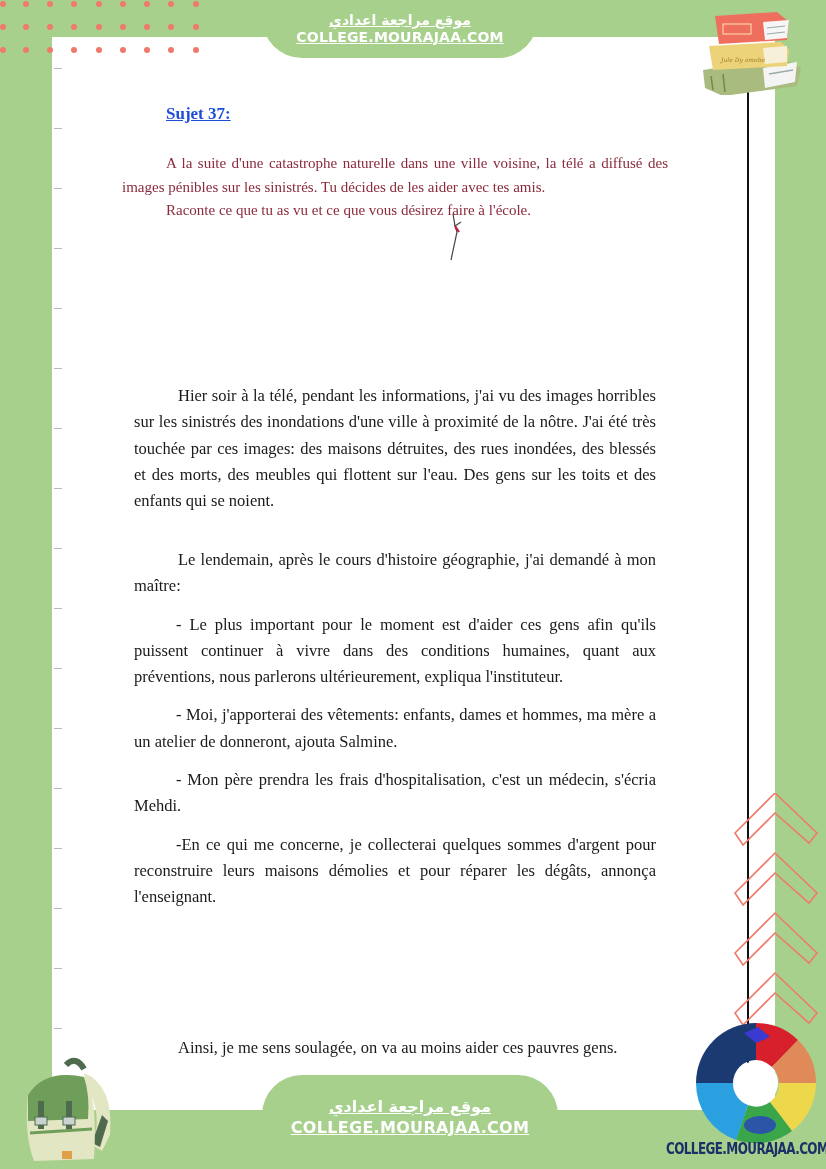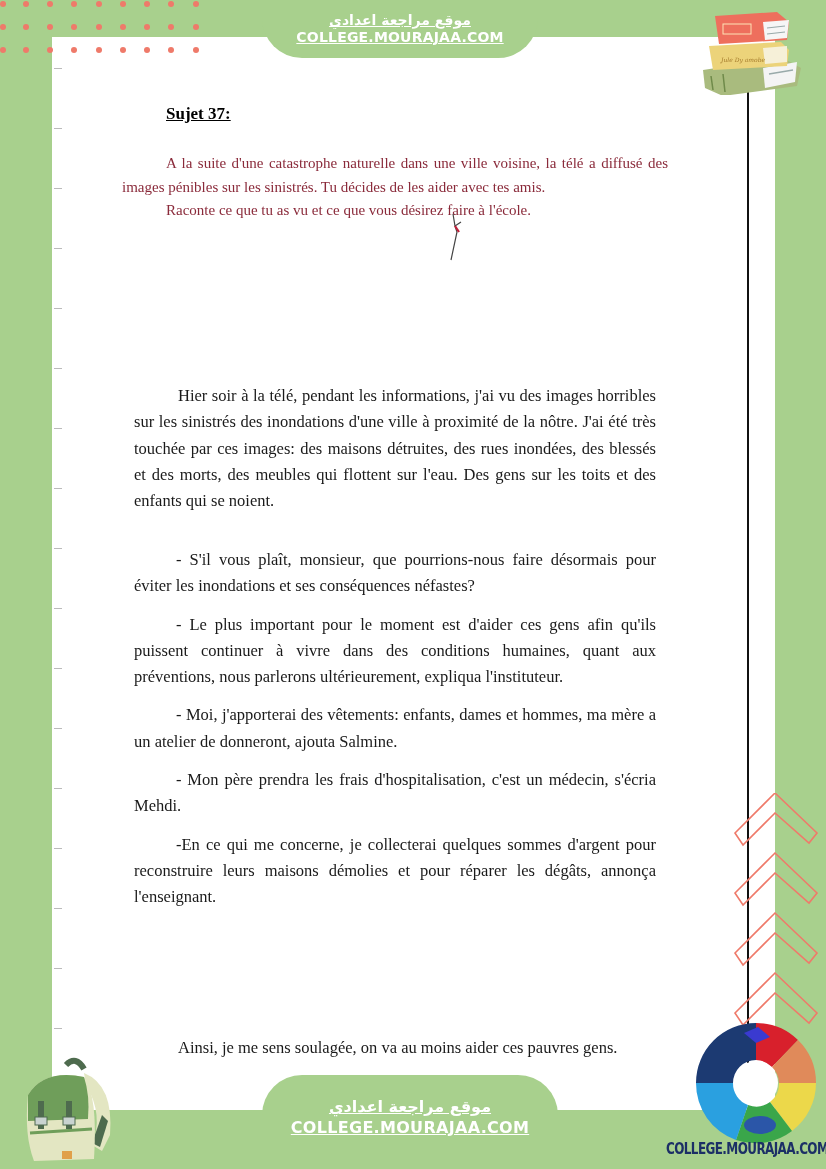--- a/index.html
+++ b/index.html
@@ -9,21 +9,21 @@
   .page { position:absolute; left:52px; top:37px; width:723px; height:1073px; background:#ffffff; }
   .left-marks { position:absolute; left:52px; top:60px; width:12px; height:1000px; }
   .left-marks span { position:absolute; left:2px; width:8px; height:1px; background:#bbb; }
   .tab-top { position:absolute; left:262px; top:0; width:276px; height:58px; background:#a8d08d; border-radius:0 0 40px 40px; text-align:center; color:#fff; }
   .tab-top .ar { font-family:"DejaVu Sans", sans-serif; font-size:14px; font-weight:bold; line-height:16px; padding-top:12px; text-decoration:underline; }
   .tab-top .url { font-family:"DejaVu Sans", sans-serif; font-size:14px; font-weight:bold; text-decoration:underline; line-height:18px; letter-spacing:0.2px; }
   .tab-bottom { position:absolute; left:262px; top:1075px; width:296px; height:94px; background:#a8d08d; border-radius:40px 40px 0 0; text-align:center; color:#fff; }
   .tab-bottom .ar { font-family:"DejaVu Sans", sans-serif; font-size:16px; font-weight:bold; padding-top:22px; line-height:20px; text-decoration:underline; }
   .tab-bottom .url { font-family:"DejaVu Sans", sans-serif; font-size:16px; font-weight:bold; text-decoration:underline; line-height:22px; letter-spacing:0.3px; }
   .vline { position:absolute; left:747px; top:92px; width:1.5px; height:1000px; background:#111; }
-  .title { position:absolute; left:166px; top:104px; font-size:17px; font-weight:bold; color:#000000; text-decoration:underline; }
+  .title { position:absolute; left:166px; top:104px; font-size:17px; font-weight:bold; color:#1d4ed8; text-decoration:underline; }
   .prompt { position:absolute; left:122px; top:152px; width:546px; font-size:15px; font-weight:normal; color:#8a2a3a; line-height:23.6px; text-align:justify; }
   .prompt p { margin:0; text-indent:44px; }
   .essay { position:absolute; left:122px; width:546px; font-size:16.5px; color:#1a1a1a; line-height:26.3px; text-align:justify; }
   .essay p { margin:12px; }
   .ind { text-indent:44px; }
   .dlg { text-indent:42px; }
   .chevrons { position:absolute; left:733px; top:793px; width:90px; height:240px; }
   .books { position:absolute; left:693px; top:10px; width:112px; height:85px; }
   .backpack { position:absolute; left:14px; top:1055px; width:100px; height:110px; }
   .logo { position:absolute; left:695px; top:1022px; width:122px; height:122px; }
@@ -119,21 +119,21 @@
 <svg class="annot" viewBox="0 0 20 60">
   <path d="M6 2 L8 14 L14 10 M8 14 L10 20 L4 48" stroke="#444" stroke-width="1.2" fill="none"></path>
   <path d="M8 14 L12 20" stroke="#c0203a" stroke-width="2.2"></path>
 </svg>
 
 <div class="essay" style="top:371px;">
   <p class="ind">Hier soir à la télé, pendant les informations, j'ai vu des images horribles sur les sinistrés des inondations d'une ville à proximité de la nôtre. J'ai été très touchée par ces images: des maisons détruites, des rues inondées, des blessés et des morts, des meubles qui flottent sur l'eau. Des gens sur les toits et des enfants qui se noient.</p>
 </div>
 
 <div class="essay" style="top:535px;">
-  <p class="dlg">-   S'il vous plaît, monsieur, que pourrions-nous faire désormais pour éviter les inondations et ses conséquences néfastes?</p>
+  <p class="ind">Le lendemain, après le cours d'histoire géographie, j'ai demandé à mon maître:</p>
   <p class="dlg">-   Le plus important pour le moment est d'aider ces gens afin qu'ils puissent continuer à vivre dans des conditions humaines, quant aux préventions, nous parlerons ultérieurement, expliqua l'instituteur.</p>
   <p class="dlg">-   Moi, j'apporterai des vêtements: enfants, dames et hommes, ma mère a un atelier de donneront, ajouta Salmine.</p>
   <p class="dlg">-   Mon père prendra les frais d'hospitalisation, c'est un médecin, s'écria Mehdi.</p>
   <p class="dlg">-En ce qui me concerne, je collecterai quelques sommes d'argent pour reconstruire leurs maisons démolies et pour réparer les dégâts, annonça l'enseignant.</p>
 </div>
 
 <div class="essay" style="top:1023px;">
   <p class="ind">Ainsi, je me sens soulagée, on va au moins aider ces pauvres gens.</p>
 </div>
 

